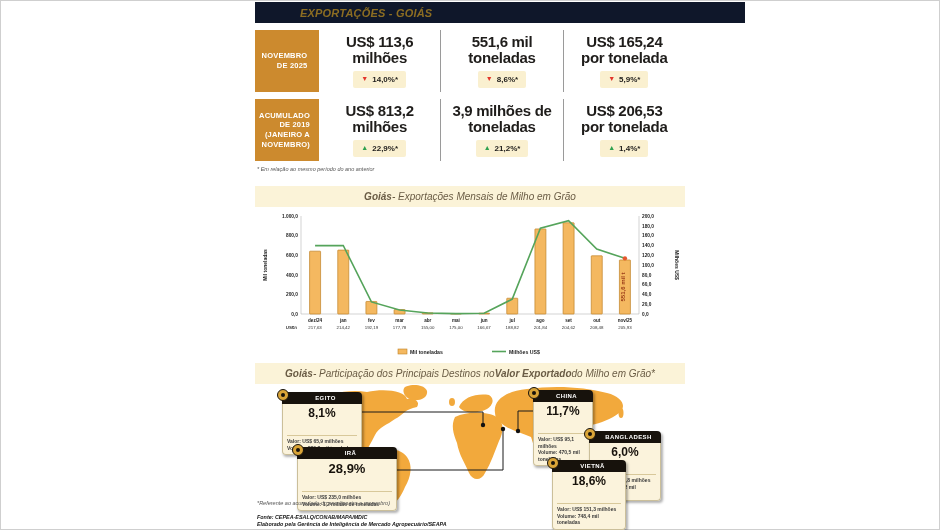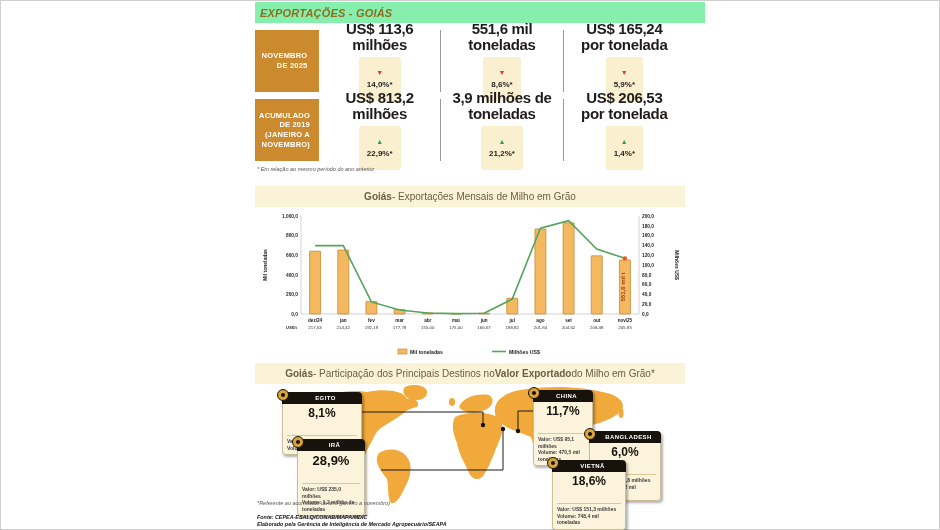--- a/index.html
+++ b/index.html
@@ -1,37 +1,37 @@
 <!DOCTYPE html>
 <html><head>
 <meta charset="utf-8">
 <style>
   html,body{margin:0;padding:0;background:#fff;font-family:"Liberation Sans",sans-serif;}
   .frame{position:relative;width:940px;height:530px;background:#ffffff;box-shadow:inset 0 0 0 1px #cfcfcf;overflow:hidden;}
   .column{position:absolute;left:255px;top:0;width:430px;height:530px;}
 
-  .header-bar{position:absolute;top:2px;left:0;width:450px;height:21px;background:#86efac;display:flex;align-items:center;}
+  .header-bar{position:absolute;top:2px;left:0;width:450px;height:21px;background:#0f172a;display:flex;align-items:center;padding-left:40px;}
   .header-bar span{font-size:11px;font-weight:bold;font-style:italic;color:#8c6d22;padding-left:5px;letter-spacing:.2px;}
 
   .stats-row{position:absolute;left:0;width:430px;height:62px;display:flex;}
   .stats-row.r1{top:30px;} .stats-row.r2{top:99px;}
   .period-box{width:64px;background:#cc8a2e;color:#fff;display:flex;flex-direction:column;justify-content:center;align-items:center;padding-right:5px;box-sizing:border-box;}
   .period-box span{font-size:7.5px;font-weight:bold;text-align:right;line-height:1.3;white-space:pre-line;letter-spacing:.2px;}
   .cells{flex:1;display:flex;}
   .cell{flex:1;display:flex;flex-direction:column;align-items:center;justify-content:center;}
   .cell + .cell{border-left:1px solid #9a9a9a;}
   .val{font-size:15px;line-height:1.05;font-weight:bold;color:#1f1d1b;text-align:center;letter-spacing:-.3px;}
-  .pill{margin-top:5px;background:#faf0d0;border-radius:2px;padding:12px 8px;display:inline-flex;align-items:center;gap:4px;flex-direction:column;}
+  .pill{margin-top:5px;background:#faf0d0;border-radius:2px;padding:4px 8px;display:inline-flex;align-items:flex-start;gap:4px;}
   .pill .arr{font-size:7px;line-height:1;}
   .pill .arr.down{color:#e3362c;} .pill .arr.up{color:#2ea14e;}
   .pill .dl{font-size:8px;font-weight:bold;color:#1f1d1b;}
 
   .fn1{position:absolute;top:166px;left:2px;font-size:5.5px;font-style:italic;color:#555;}
 
-  .sec-title{position:absolute;left:0;width:430px;height:21px;background:#fbf3d8;display:flex;align-items:center;justify-content:center;font-size:10px;color:#6a5c45;}
+  .sec-title{position:absolute;left:0;width:430px;height:21px;background:#fbf3d8;display:flex;align-items:center;justify-content:center;font-size:10px;font-style:italic;color:#6a5c45;}
   .sec-title .b{font-weight:bold;}
   .sec-title.s1{top:186px;} .sec-title.s2{top:363px;}
 
   .chart-wrap{position:absolute;top:208px;left:0;width:430px;height:150px;}
   .map-wrap{position:absolute;top:385px;left:0;width:430px;height:127px;}
   .map-wrap svg.world{position:absolute;left:0;top:0;}
 
   .callout{position:absolute;box-shadow:1.5px 2px 2.5px rgba(0,0,0,.3);border-radius:4px;}
   .co-head{position:relative;background:#17120c;color:#fff;font-size:6px;font-weight:bold;text-align:center;padding:3px 2px 3px 9px;border-radius:4px 4px 0 0;letter-spacing:.4px;}
   .pin{position:absolute;left:-5px;top:-3px;width:12px;height:12px;border-radius:50%;background:#d9a438;border:1px solid #17120c;display:flex;align-items:center;justify-content:center;box-sizing:border-box;}
@@ -237,21 +237,21 @@
         <div class="co-head"><span class="pin">
               <i></i>
             </span><span>EGITO</span></div>
         <div class="co-body">
           <div class="pct">8,1%</div>
           <div class="co-line">Valor: US$ 65,9 milhões</div>
           <div class="co-line">Volume: 329,2 mil toneladas</div>
         </div>
       </div>
 
-      <div class="callout" style="left:42px;top:54px;width:68px;">
+      <div class="callout" style="left:42px;top:62px;width:100px;">
         <div class="co-head"><span class="pin">
               <i></i>
             </span><span>IRÃ</span></div>
         <div class="co-body">
           <div class="pct" style="font-size:13px;">28,9%</div>
           <div class="co-line">Valor: US$ 235,0 milhões</div>
           <div class="co-line">Volume: 1,2 milhão de toneladas</div>
         </div>
       </div>
 

